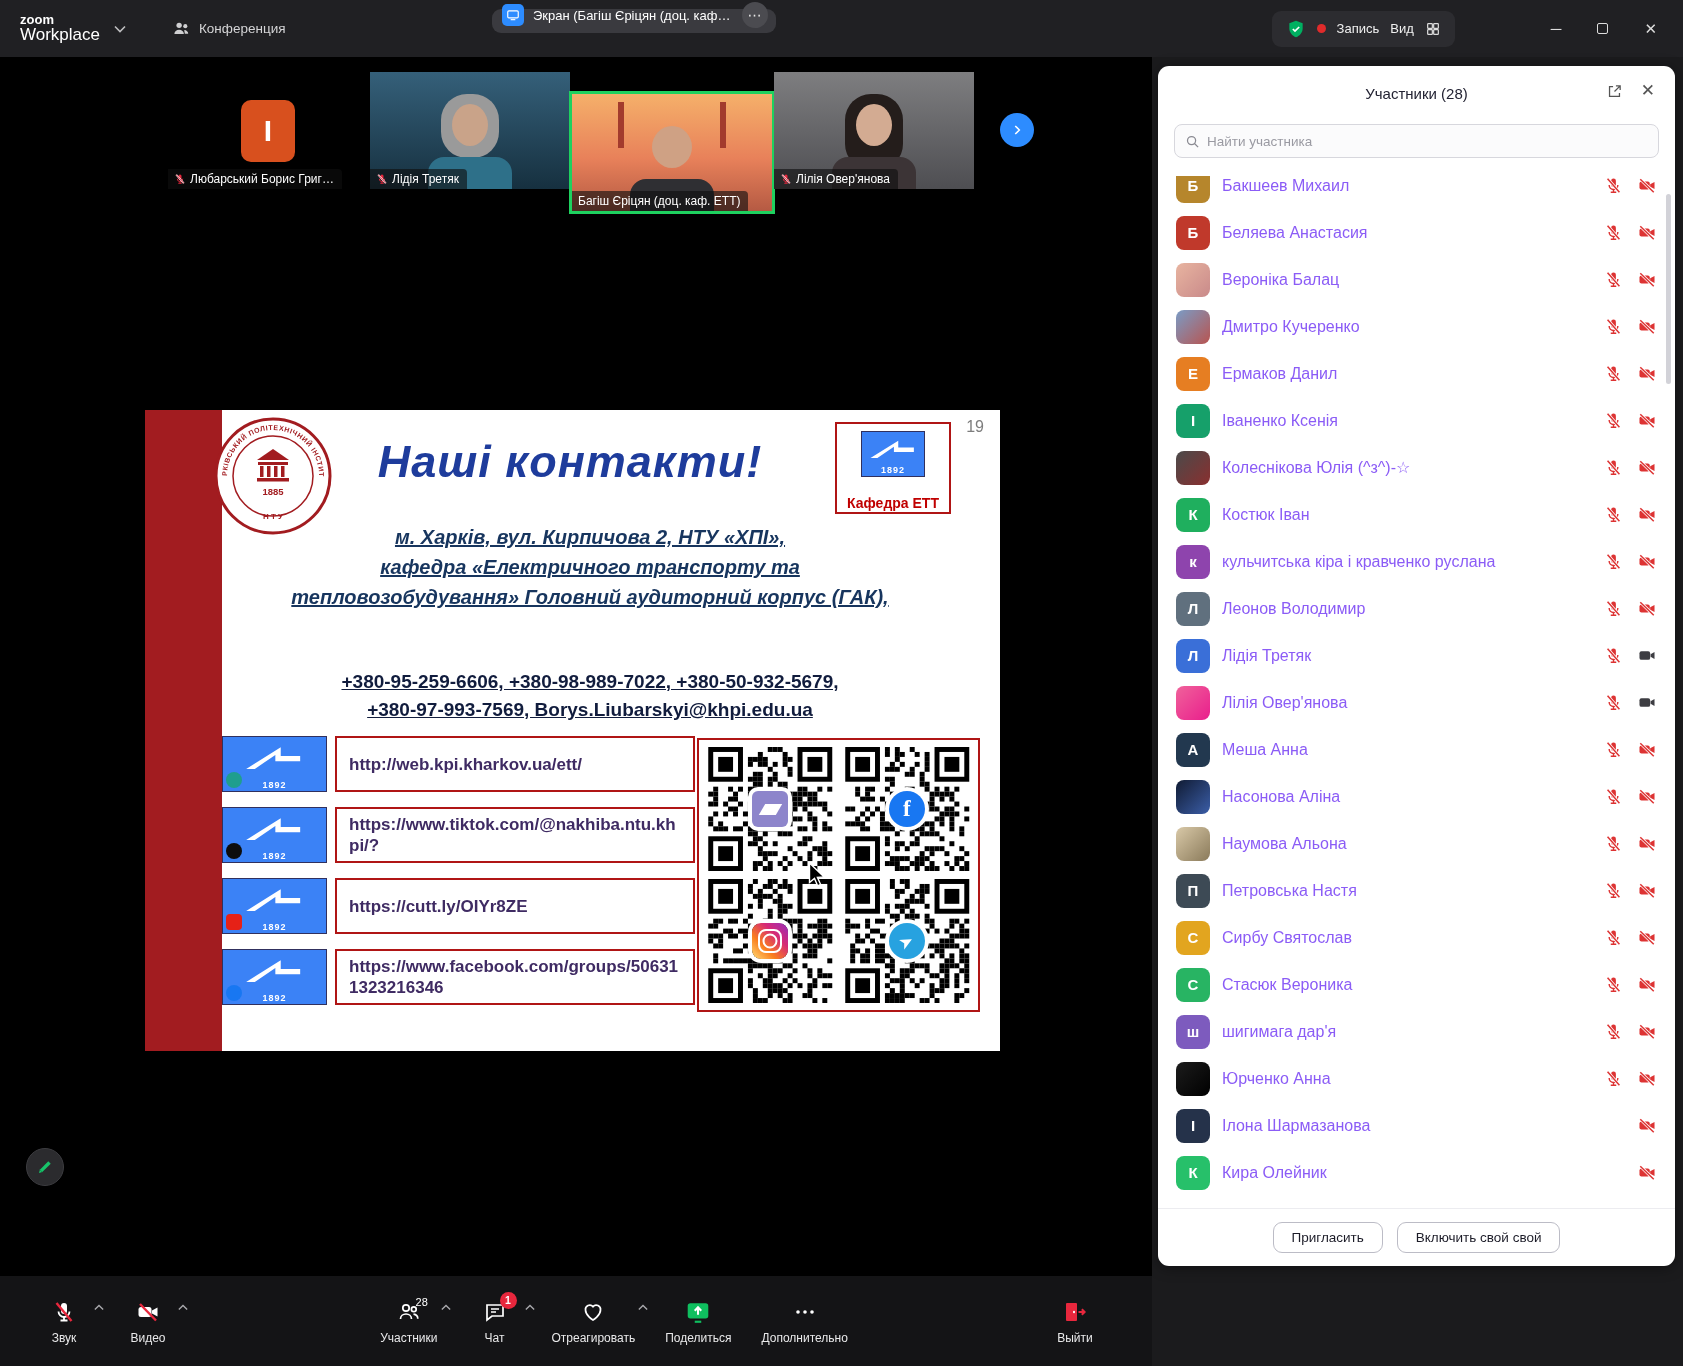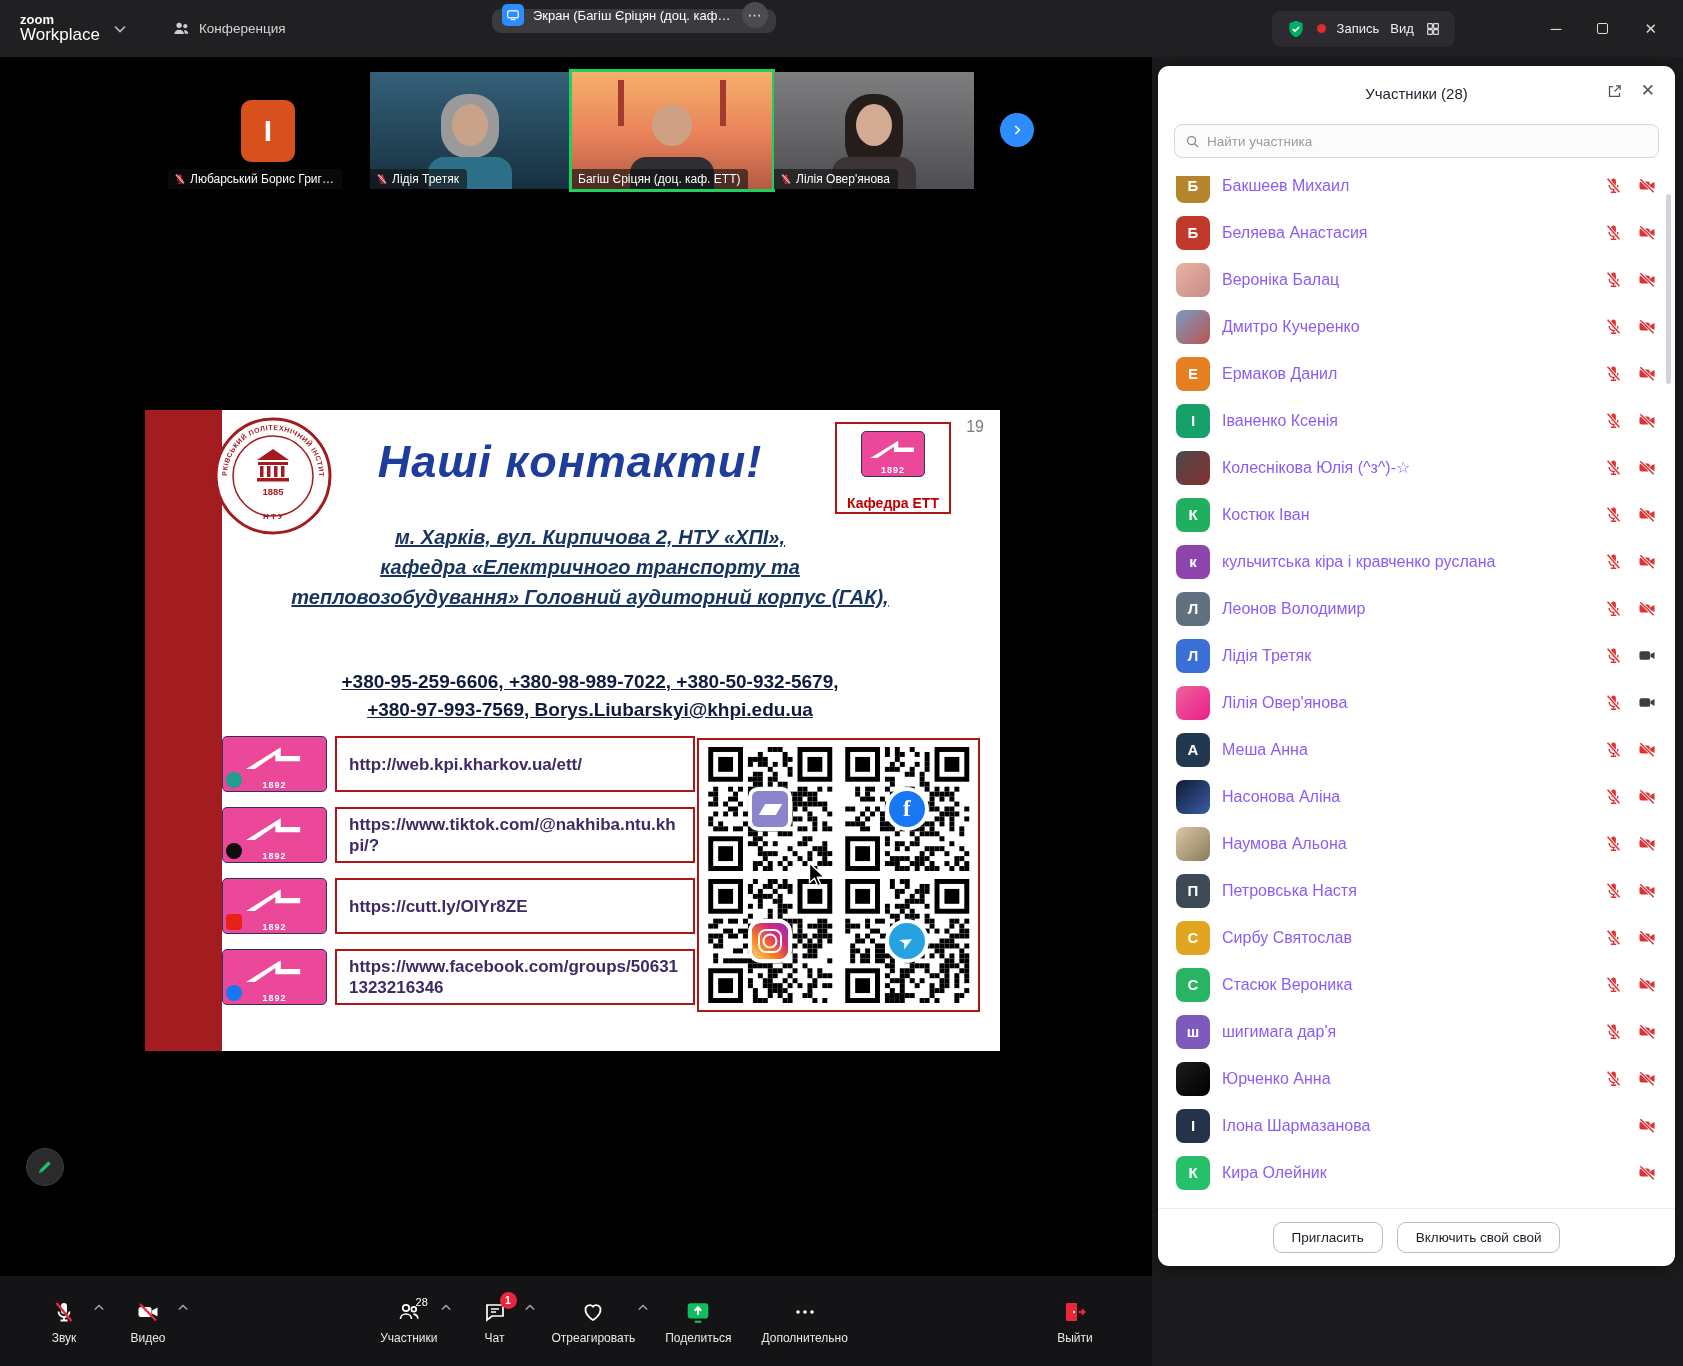--- a/index.html
+++ b/index.html
@@ -25,21 +25,21 @@
   .win-controls { display:flex; align-items:center; gap:36px; color:#dddddd; }
   .wc { font-size:15px; cursor:default; }
   .wc-max { width:11px; height:11px; border:1.5px solid #ddd; border-radius:2px; }
 
   
   .stage { position:absolute; left:0; top:57px; width:1152px; height:1219px; background:#000; }
 
   
   .video-strip { position:absolute; left:168px; top:15px; display:flex; gap:2px; }
   .vtile { position:relative; width:200px; height:117px; background:#0d0d0d; overflow:hidden; }
-  .vtile.active { box-shadow:0 0 0 3px #1ed15f inset, 0 0 0 3px #1ed15f; }
+  .vtile.active { box-shadow:0 0 0 3px #1ed15f inset, 0 0 0 3px #1ed15f;margin-top:22px; }
   .vbg { position:absolute; inset:0; }
   .kind-avatar .vbg { background:#000; }
   .kind-p1 .vbg { background:linear-gradient(180deg,#35607a,#16303f); }
   .kind-p2 .vbg { background:linear-gradient(180deg,#f5b06a 0%,#e8815a 55%,#b55a43 100%); }
   .kind-p2 .vbg::before, .kind-p2 .vbg::after { content:""; position:absolute; top:8px; width:6px; height:46px; background:#a33b2d; }
   .kind-p2 .vbg::before { left:46px; } .kind-p2 .vbg::after { left:148px; }
   .kind-p3 .vbg { background:linear-gradient(180deg,#7e7e80,#4e4e52); }
   .sil-hair,.sil-head,.sil-body { position:absolute; left:50%; display:none; }
   .kind-p1 .sil-hair,.kind-p1 .sil-head,.kind-p1 .sil-body,
   .kind-p2 .sil-head,.kind-p2 .sil-body,
@@ -60,21 +60,21 @@
 
   
   .slide { position:absolute; left:145px; top:353px; width:855px; height:641px; background:#ffffff; overflow:hidden; }
   .red-band { position:absolute; left:0; top:0; width:77px; height:100%; background:#a21c20; }
   .page-number { position:absolute; right:16px; top:8px; color:#7d7d7d; font-size:16px; }
   .seal { position:absolute; left:68px; top:6px; width:120px; height:120px; }
   .slide-title { position:absolute; left:190px; top:26px; width:470px; text-align:center; font-size:45px; font-weight:bold; font-style:italic; color:#1e3c9c; letter-spacing:1px; }
   .dept-badge { position:absolute; left:690px; top:12px; width:116px; height:92px; border:2px solid #b01515; background:#fff; display:flex; flex-direction:column; align-items:center; padding-top:7px; }
   .badge-logo { position:relative; width:64px; height:46px; }
   .badge-label { margin-top:18px; color:#c00000; font-weight:bold; font-size:14px; }
-  .ett-logo { position:relative; width:100%; height:100%; background:#ec4899; border:1.5px solid #30305e; border-radius:5px; }
+  .ett-logo { position:relative; width:100%; height:100%; background:#3b82f6; border:1.5px solid #30305e; border-radius:0; }
   .ett-swoosh { position:absolute; left:8%; top:12%; width:84%; height:56%; }
   .ett-year { position:absolute; left:0; right:0; bottom:1px; text-align:center; color:#fff; font-size:9px; font-weight:bold; letter-spacing:1px; }
   .address { position:absolute; left:120px; top:112px; width:650px; text-align:center; }
   .address div { font-size:20px; line-height:30px; font-weight:bold; font-style:italic; color:#17355e; text-decoration:underline; }
   .phones { position:absolute; left:120px; top:258px; width:650px; text-align:center; }
   .phones div { font-size:19px; line-height:28px; font-weight:bold; color:#111c3d; text-decoration:underline; }
   .links-col { position:absolute; left:77px; top:326px; width:473px; display:flex; flex-direction:column; gap:15px; }
   .link-row { display:flex; gap:8px; height:56px; }
   .link-tile { position:relative; width:105px; flex:none; }
   .lnk-ico { position:absolute; left:4px; bottom:4px; width:16px; height:16px; border-radius:50%; display:flex; align-items:center; justify-content:center; font-size:10px; color:#fff; }

